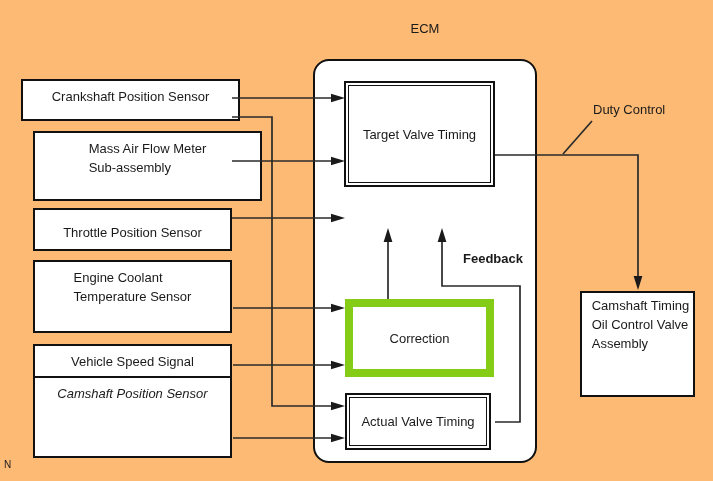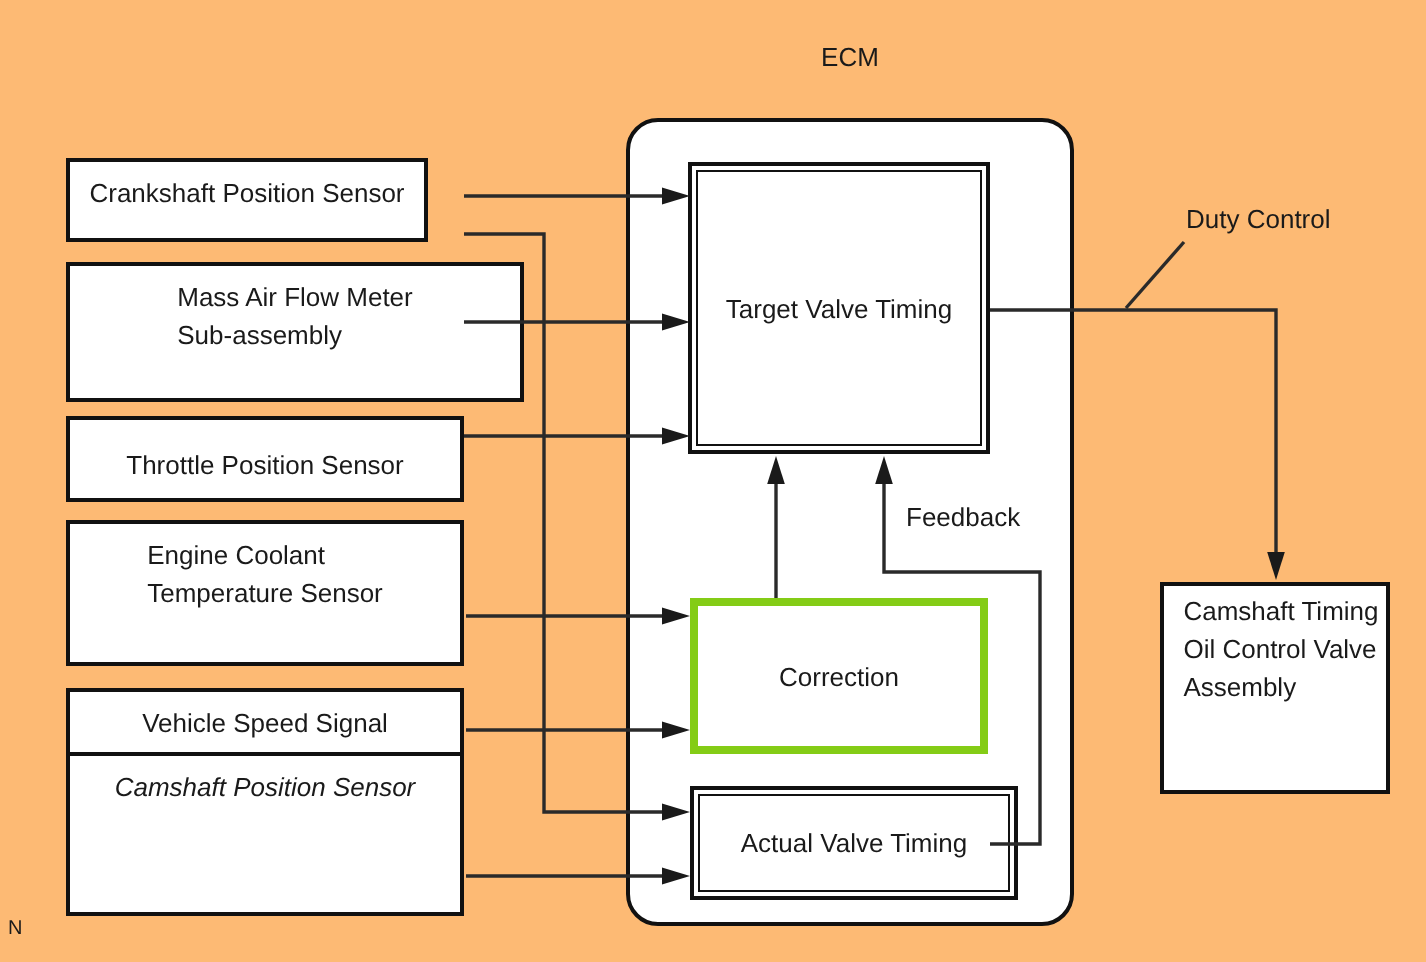--- a/index.html
+++ b/index.html
@@ -18,42 +18,42 @@
   .dbl{
     position:absolute;box-sizing:border-box;background:#fff;
     border:2px solid #111;padding:2px;
   }
   .dbl .inner{
     box-sizing:border-box;width:100%;height:100%;border:1.5px solid #111;
     display:flex;justify-content:center;align-items:center;
   }
   .dbl .txt, .cbox .txt{font-size:13px;line-height:19px;white-space:pre-line;}
   .cbox{
-    position:absolute;box-sizing:border-box;background:#fff;border:4px solid #84cc16;
+    position:absolute;box-sizing:border-box;background:#fff;border:8px solid #84cc16;
     display:flex;justify-content:center;align-items:center;
   }
   .ecm-outline{
     position:absolute;box-sizing:border-box;border:2.5px solid #111;border-radius:16px;
     background:#fff;
   }
   .flabel{position:absolute;font-size:13px;line-height:16px;white-space:nowrap;}
   .ecm-title{text-align:center;}
   .note{position:absolute;font-size:10px;}
   svg.wires{position:absolute;left:0;top:0;pointer-events:none;}
 </style>
 </head>
 <body>
 
 <div class="canvas">
 
   <div class="flabel ecm-title" style="left:313px;top:21px;width:224px;">ECM</div>
 
   <div class="ecm-outline" style="left:313px;top:59px;width:224px;height:404px;"></div>
 
-  <div class="box" style="left:33px;top:79px;width:181px;height:42px;">
+  <div class="box" style="left:21px;top:79px;width:219px;height:42px;">
     <div class="txt">Crankshaft Position Sensor</div>
   </div>
 
   <div class="box" style="left:33px;top:131px;width:229px;height:70px;">
     <div class="txt">Mass Air Flow Meter
 Sub-assembly</div>
   </div>
 
   <div class="box" style="left:33px;top:208px;width:199px;height:43px;align-items:center;">
     <div class="txt">Throttle Position Sensor</div>
@@ -65,44 +65,44 @@
 
   <div class="box" style="left:33px;top:260px;width:199px;height:73px;">
     <div class="txt">Engine Coolant
 Temperature Sensor</div>
   </div>
 
   <div class="box" style="left:33px;top:376px;width:199px;height:82px;font-style:italic;">
     <div class="txt">Camshaft Position Sensor</div>
   </div>
 
-  <div class="dbl" style="left:344px;top:81px;width:151px;height:146px;">
+  <div class="dbl" style="left:344px;top:81px;width:151px;height:106px;">
     <div class="inner">
       <div class="txt">Target Valve Timing</div>
     </div>
   </div>
 
   <div class="cbox" style="left:345px;top:299px;width:149px;height:78px;">
     <div class="txt">Correction</div>
   </div>
 
-  <div class="dbl" style="left:345px;top:393px;width:164px;height:57px;">
+  <div class="dbl" style="left:345px;top:393px;width:146px;height:57px;">
     <div class="inner">
       <div class="txt">Actual Valve Timing</div>
     </div>
   </div>
 
   <div class="box" style="left:580px;top:291px;width:115px;height:106px;">
     <div class="txt" style="padding:3px 0 0 0;align-self:flex-start;margin-left:6px;">Camshaft Timing
 Oil Control Valve
 Assembly</div>
   </div>
 
   <div class="flabel" style="left:593px;top:102px;">Duty Control</div>
-  <div class="flabel" style="left:453px;top:251px;">Feedback</div>
+  <div class="flabel" style="left:463px;top:251px;font-weight:bold;">Feedback</div>
 
   <div class="note" style="left:4px;top:459px;">N</div>
 
   <svg class="wires" width="713" height="481" viewBox="0 0 713 481">
     <g stroke="#2a2a2a" stroke-width="1.7" fill="none">
 
       <line x1="232" y1="98" x2="332" y2="98"></line>
 
       <polyline points="232,117 272,117 272,406 332,406"></polyline>
 

